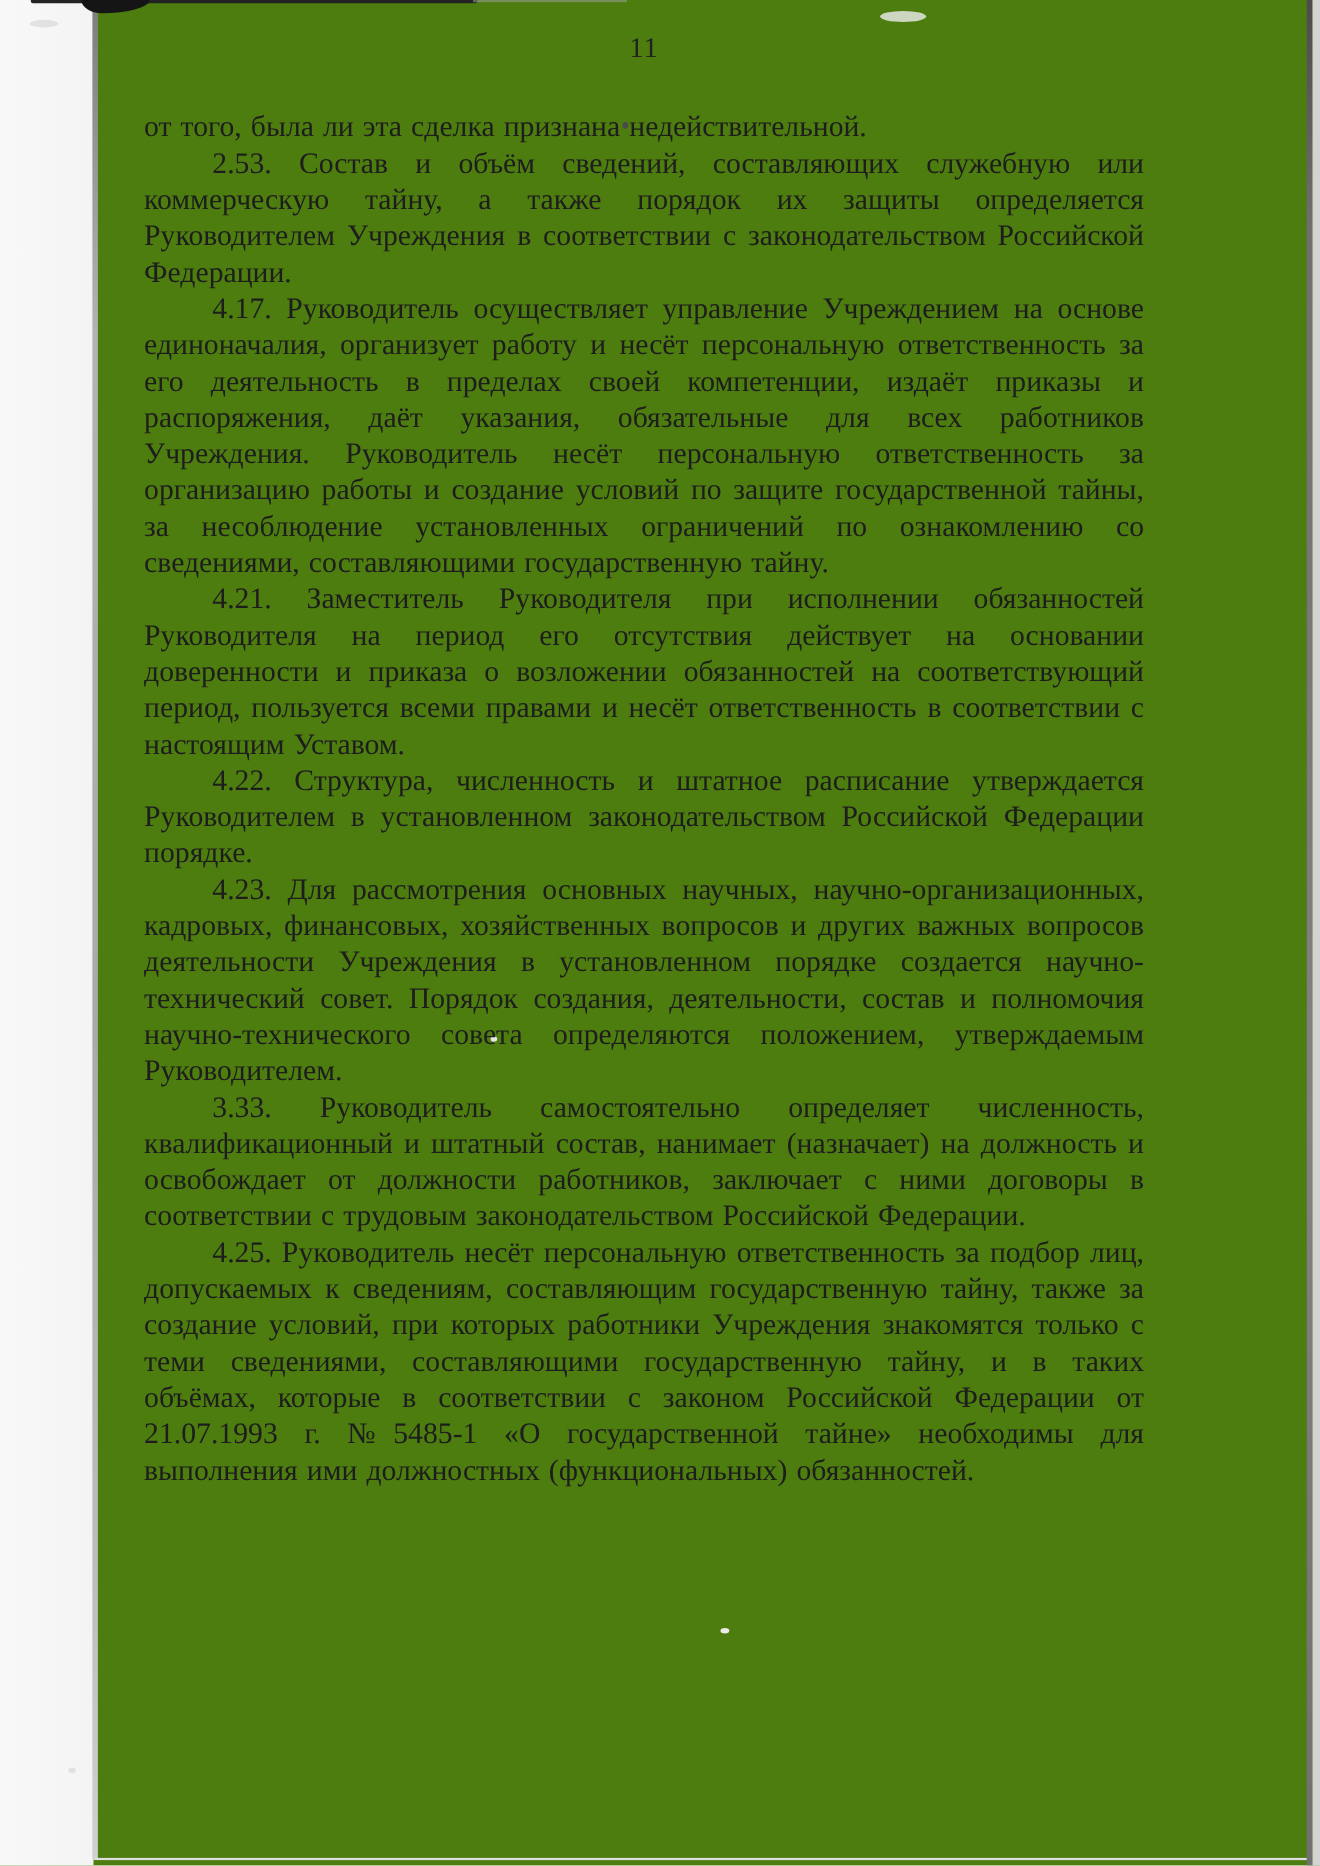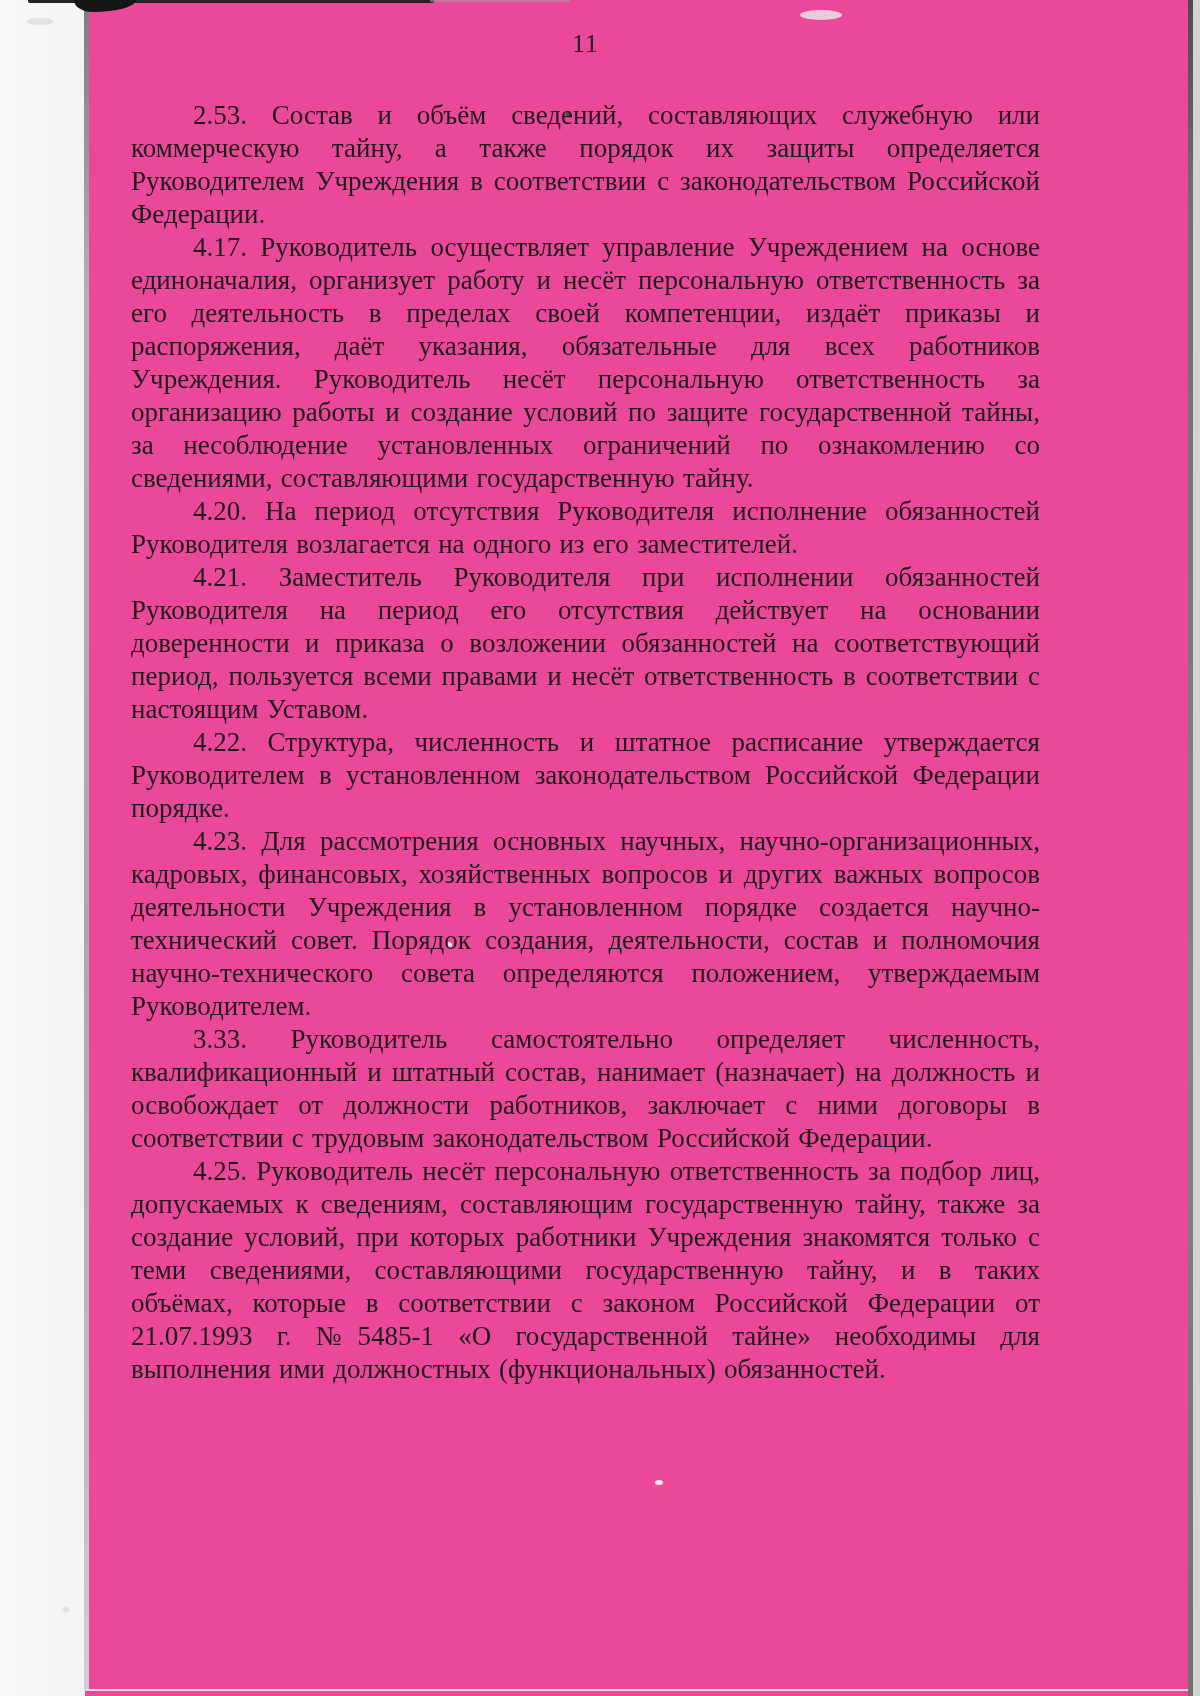--- a/index.html
+++ b/index.html
@@ -10,21 +10,21 @@
   body {
     width: 1200px;
     height: 1696px;
     position: relative;
     overflow: hidden;
     font-family: "Liberation Serif", serif;
   }
   .page {
     position: absolute;
     inset: 0;
-    background: #ec4899;
+    background: #4d7c0f;
   }
   
   .gutter-left {
     position: absolute;
     left: 0; top: 0;
     width: 85px; height: 1696px;
     background: linear-gradient(to right, #f9f9f9, #f4f4f4 90%);
   }
   .edge-line-left {
     position: absolute;
@@ -129,23 +129,23 @@
   <div class="speck speck-a"></div>
   <div class="speck speck-b"></div>
   <div class="speck speck-c"></div>
   <div class="speck speck-d"></div>
   <div class="speck speck-e"></div>
   <div class="speck speck-f"></div>
 
   <div class="page-number">11</div>
 
   <div class="text-block">
+    <p class="first">от того, была ли эта сделка признана недействительной.</p>
     <p>2.53. Состав и объём сведений, составляющих служебную или коммерческую тайну, а также порядок их защиты определяется Руководителем Учреждения в соответствии с законодательством Российской Федерации.</p>
     <p>4.17. Руководитель осуществляет управление Учреждением на основе единоначалия, организует работу и несёт персональную ответственность за его деятельность в пределах своей компетенции, издаёт приказы и распоряжения, даёт указания, обязательные для всех работников Учреждения. Руководитель несёт персональную ответственность за организацию работы и создание условий по защите государственной тайны, за несоблюдение установленных ограничений по ознакомлению со сведениями, составляющими государственную тайну.</p>
-    <p>4.20. На период отсутствия Руководителя исполнение обязанностей Руководителя возлагается на одного из его заместителей.</p>
     <p>4.21. Заместитель Руководителя при исполнении обязанностей Руководителя на период его отсутствия действует на основании доверенности и приказа о возложении обязанностей на соответствующий период, пользуется всеми правами и несёт ответственность в соответствии с настоящим Уставом.</p>
     <p>4.22. Структура, численность и штатное расписание утверждается Руководителем в установленном законодательством Российской Федерации порядке.</p>
     <p>4.23. Для рассмотрения основных научных, научно-организационных, кадровых, финансовых, хозяйственных вопросов и других важных вопросов деятельности Учреждения в установленном порядке создается научно-технический совет. Порядок создания, деятельности, состав и полномочия научно-технического совета определяются положением, утверждаемым Руководителем.</p>
     <p>3.33. Руководитель самостоятельно определяет численность, квалификационный и штатный состав, нанимает (назначает) на должность и освобождает от должности работников, заключает с ними договоры в соответствии с трудовым законодательством Российской Федерации.</p>
     <p>4.25. Руководитель несёт персональную ответственность за подбор лиц, допускаемых к сведениям, составляющим государственную тайну, также за создание условий, при которых работники Учреждения знакомятся только с теми сведениями, составляющими государственную тайну, и в таких объёмах, которые в соответствии с законом Российской Федерации от 21.07.1993 г. №5485-1 «О государственной тайне» необходимы для выполнения ими должностных (функциональных) обязанностей.</p>
   </div>
 
 </div>
 
 </body></html>

